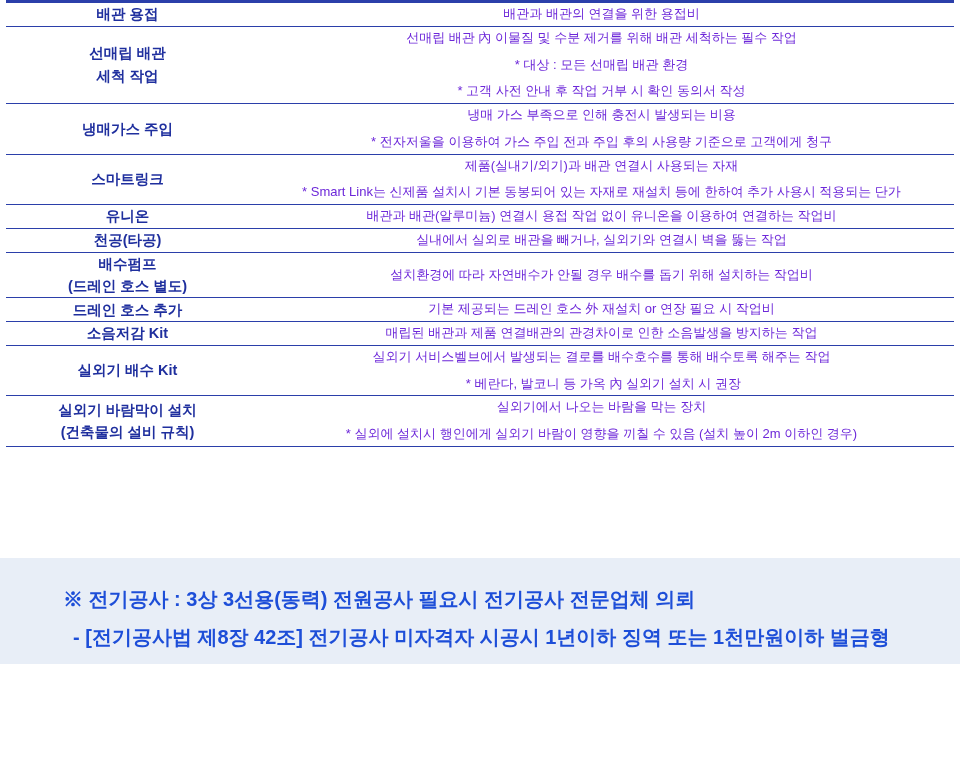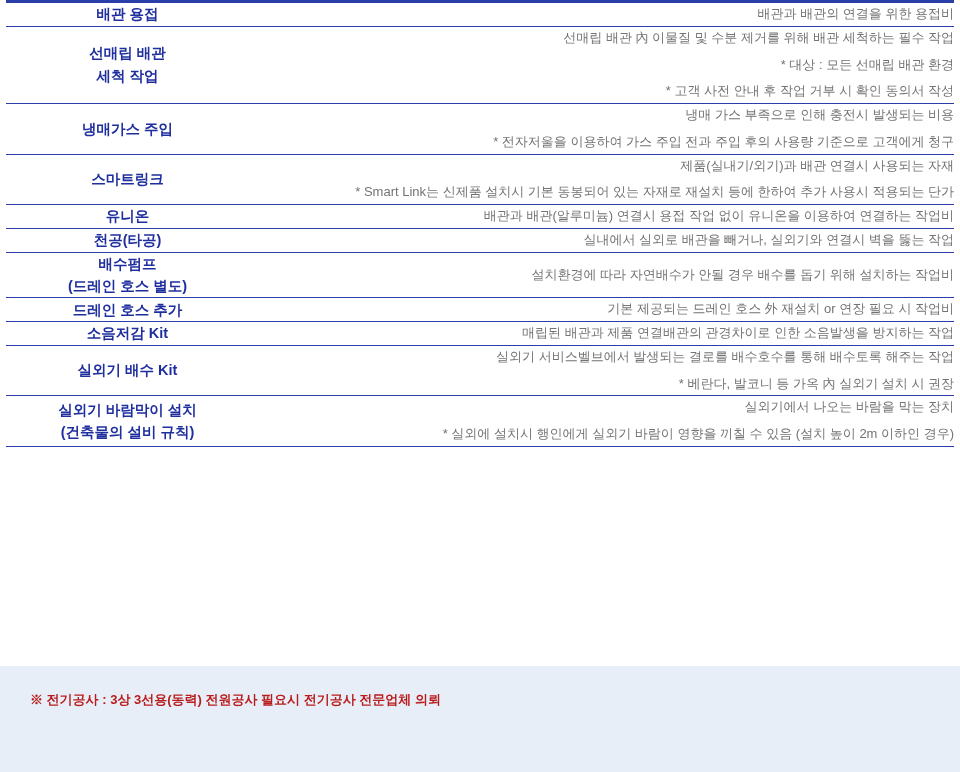--- a/index.html
+++ b/index.html
@@ -9,21 +9,21 @@
   body {
     width: 960px;
     height: 772px;
     background: #ffffff;
     font-family: "Liberation Sans", sans-serif;
     color: #1a1a8c;
     overflow: hidden;
   }
   .page {
     width: 960px;
-    height: 772px;
+    height: 664px;
     position: relative;
     box-sizing: border-box;
   }
   .table-wrap {
     width: 960px;
     box-sizing: border-box;
     padding: 0 6px;
   }
   table.spec-table {
     width: 948px;
@@ -40,23 +40,23 @@
     width: 243px;
     text-align: center;
     font-weight: bold;
     font-size: 14.5px;
     color: #1f2f9e;
     line-height: 1.55;
     padding: 8px 4px;
   }
   td.col-desc {
     width: 705px;
-    text-align: right;
+    text-align: center;
     font-size: 13px;
-    color: #737373;
+    color: #6d28d9;
     line-height: 1.75;
     padding: 9px 10px 9px 14px;
   }
   .term-line {
     display: block;
   }
   .desc-line {
     display: block;
     white-space: pre;
   }
@@ -75,24 +75,25 @@
     bottom: 0;
     width: 960px;
     height: 106px;
     background: #e8eef7;
     box-sizing: border-box;
     padding: 22px 0 0 30px;
   }
   .footer-line {
     display: block;
     font-weight: bold;
-    color: #b91c1c;
-    font-size: 13px;
+    color: #1d4ed8;
+    font-size: 20px;
     line-height: 1.9;
     white-space: pre;
+    margin-left: 33px;
   }
   .footer-line.indent {
     padding-left: 10px;
   }
 </style>
 </head>
 <body>
 
 <div class="page">
 
@@ -210,15 +211,16 @@
           </td>
         </tr>
 
 
       </tbody>
     </table>
   </div>
 
   <div class="footer-band">
     <span class="footer-line">※ 전기공사 : 3상 3선용(동력) 전원공사 필요시 전기공사 전문업체 의뢰</span>
+    <span class="footer-line indent">- [전기공사법 제8장 42조] 전기공사 미자격자 시공시 1년이하 징역 또는 1천만원이하 벌금형</span>
   </div>
 
 </div>
 
 </body></html>

